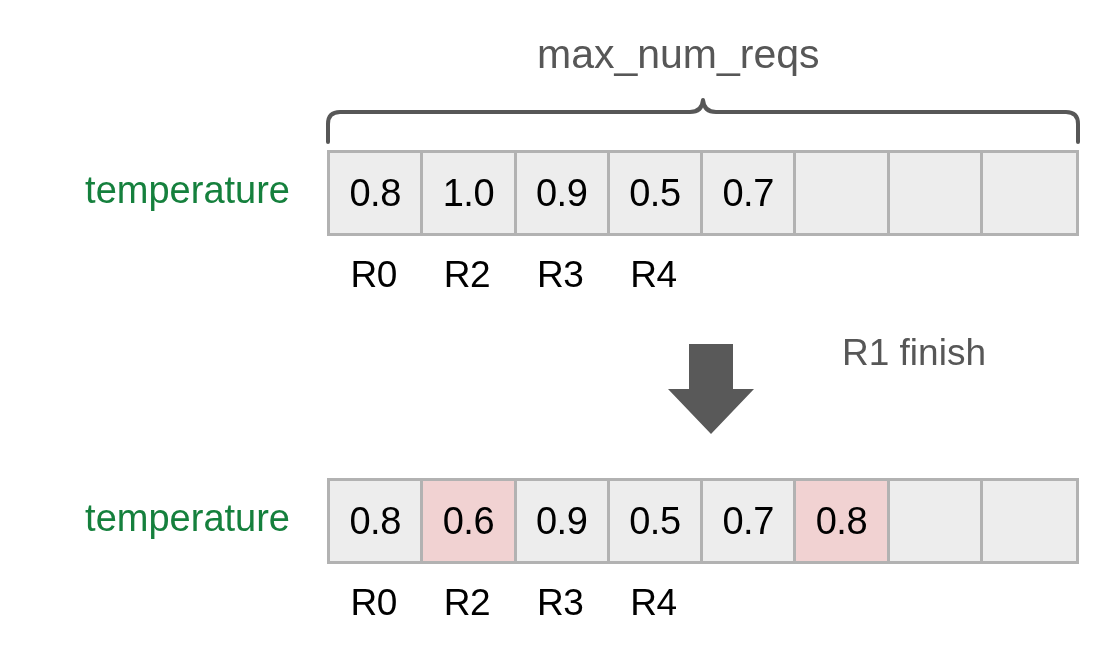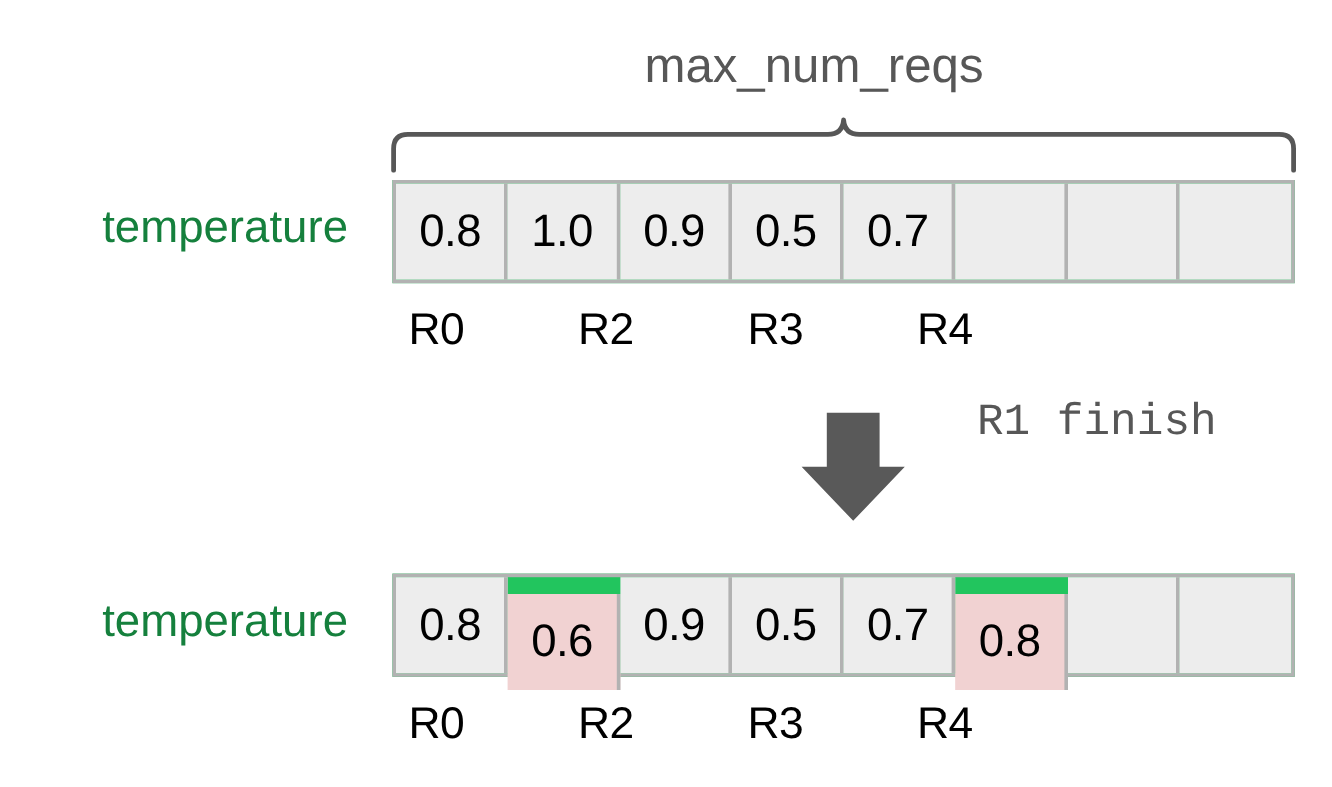--- a/index.html
+++ b/index.html
@@ -74,30 +74,29 @@
     background: #ededed;
     display: flex;
     align-items: center;
     justify-content: center;
     font-size: 38px;
     line-height: 38px;
     color: #000000;
     letter-spacing: -0.5px;
   }
   .kv-cell:last-child { border-right: none; }
-  .kv-cell.highlight { background: #f1d2d2; margin-top: 14px; }
+  .kv-cell.highlight { background: #f1d2d2; }
 
   
   .req-strip {
     position: absolute;
-    left: 317px;
+    left: 327px;
     width: 752px;
     height: 48px;
     display: flex;
-    gap: 48px;
   }
   #req-strip-1 { top: 253px; }
   #req-strip-2 { top: 581px; }
   .req-label {
     flex: 0 0 93.25px;
     width: 93.25px;
     text-align: center;
     font-size: 37px;
     line-height: 44px;
     color: #000000;
@@ -118,21 +117,21 @@
     position: absolute;
     left: 770px;
     top: 328px;
     width: 288px;
     text-align: center;
     font-size: 37px;
     line-height: 50px;
     color: #575757;
     white-space: nowrap;
   }
-  #transition-note .note-line { display: block; font-family: Liberation Mono, monospace; }
+  #transition-note .note-line { display: block; }
 </style>
 </head>
 <body>
 
 <div id="brace-title">max_num_reqs</div>
 
 <svg id="brace-svg" viewBox="0 0 766 52" preserveAspectRatio="none">
   <path d="M8,50 L8,32 Q8,20 20,20 L370,20 Q382,20 383,8 Q384,20 396,20 L746,20 Q758,20 758,32 L758,50" fill="none" stroke="#575757" stroke-width="4" stroke-linecap="round" stroke-linejoin="round"></path>
 </svg>
 

